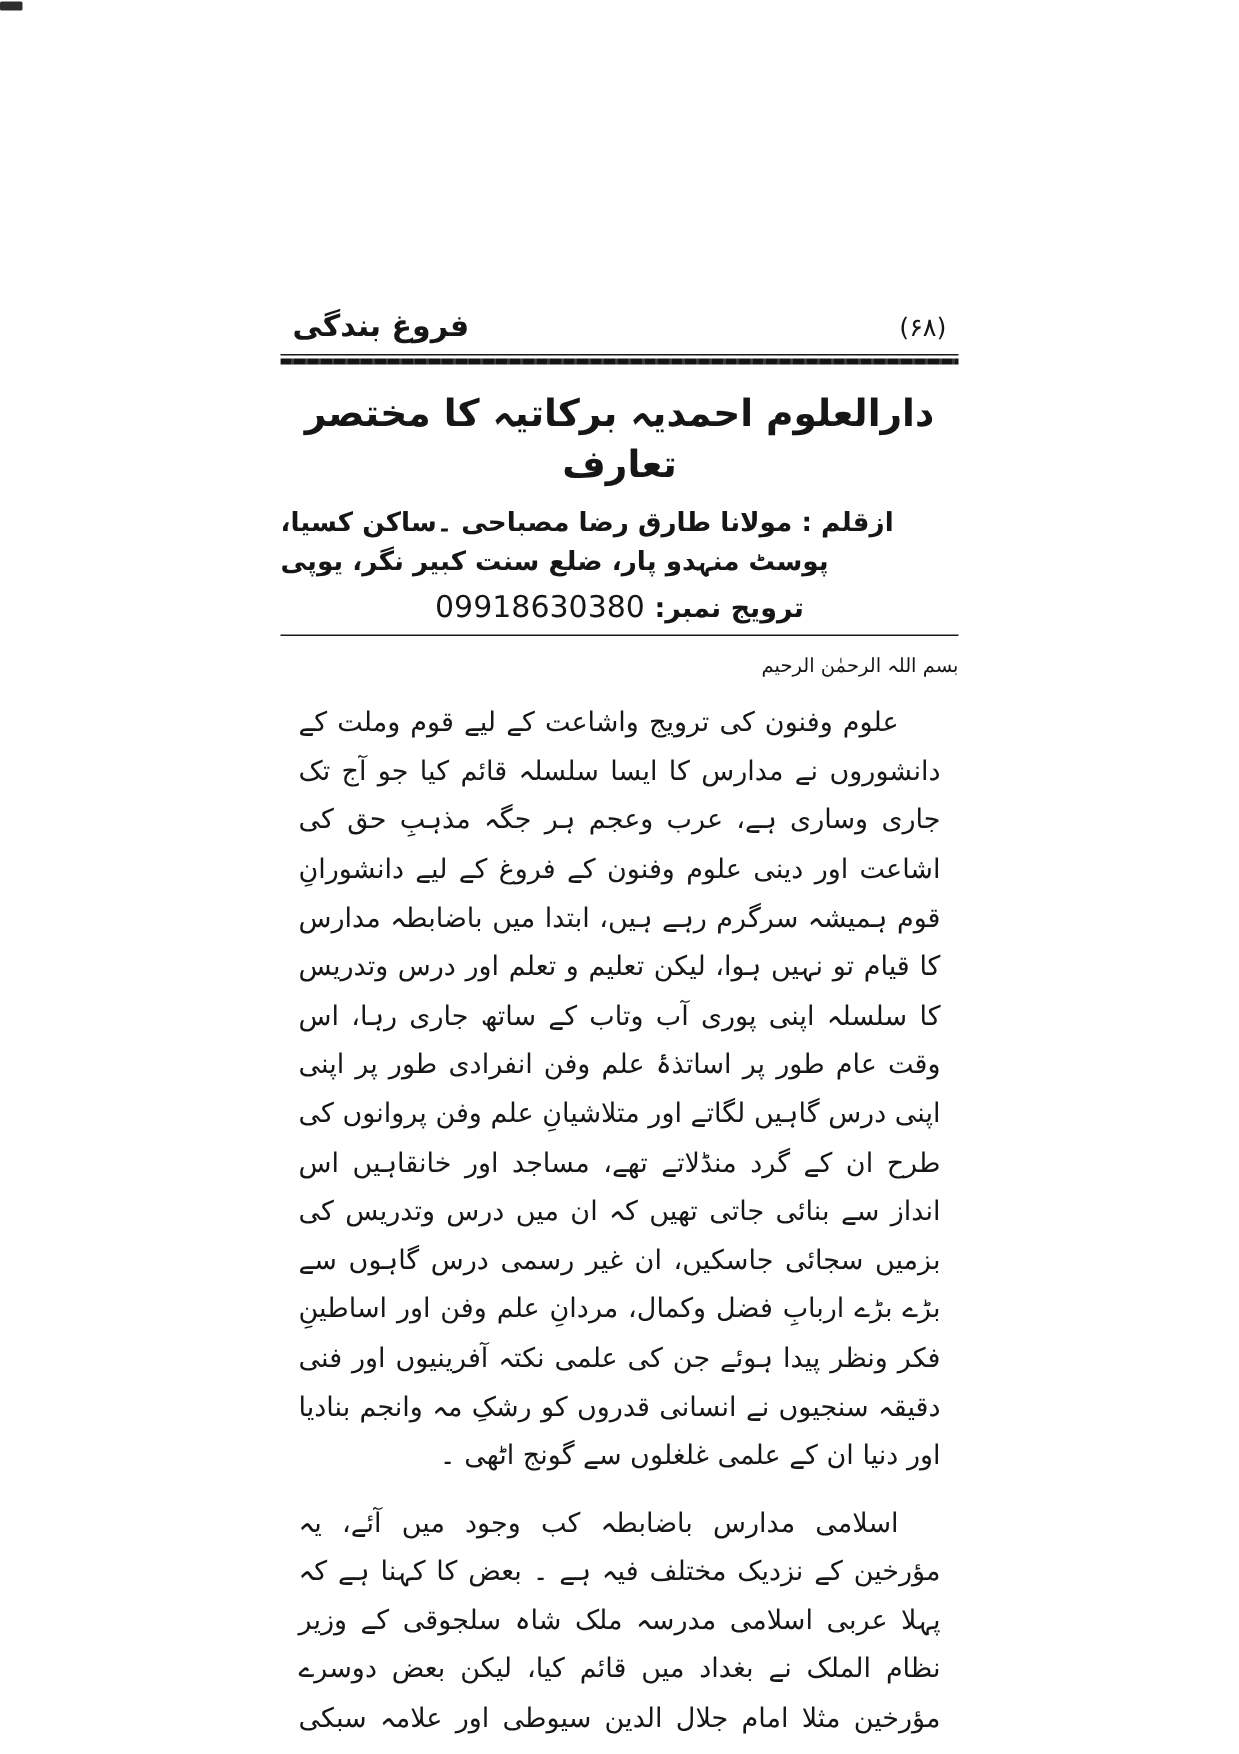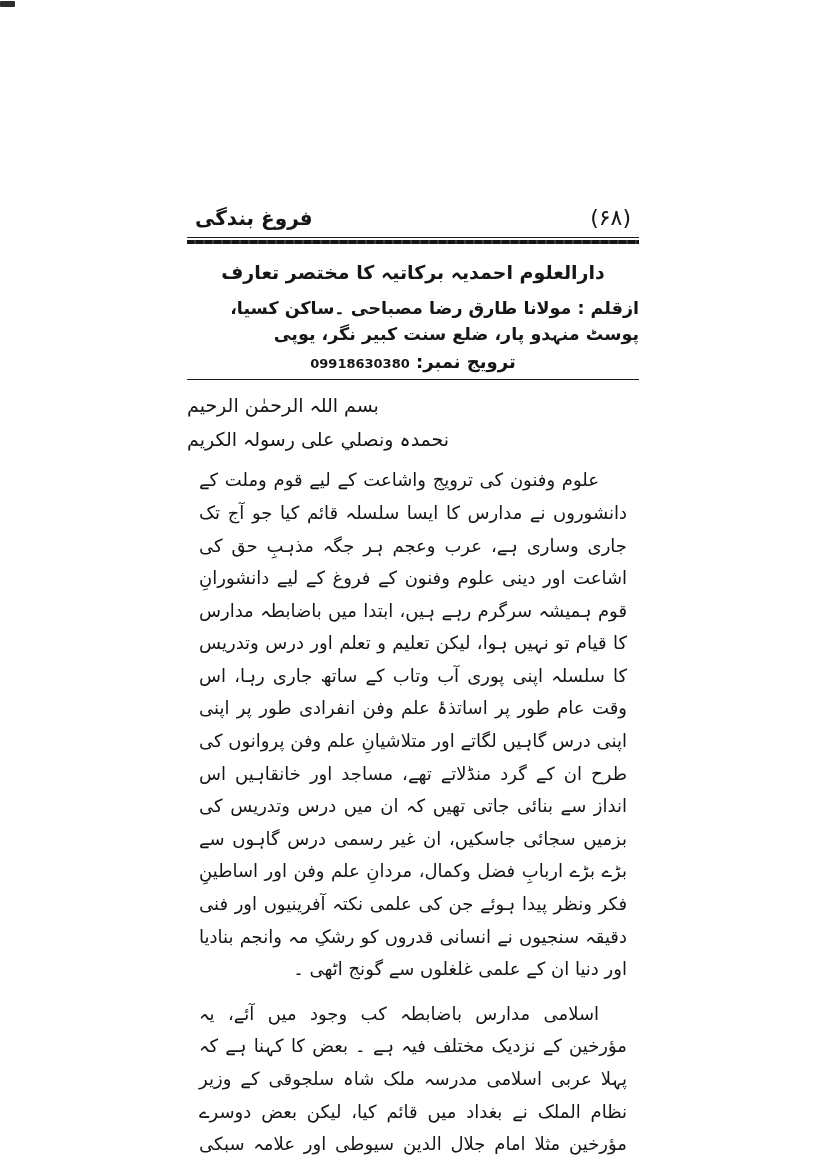--- a/index.html
+++ b/index.html
@@ -33,68 +33,68 @@
   
   .running-header {
     display: flex;
     justify-content: space-between;
     align-items: flex-end;
     font-size: 20px;
     font-weight: bold;
     padding: 0 8px 4px 8px;
   }
   .running-header .pageno {
-    font-size: 22px;
+    font-size: 17px;
     font-weight: normal;
     letter-spacing: 2px;
   }
   
   .rule-double { margin-top: 3px; }
   .rule-double .thin  { height: 0; border-top: 1.5px solid #1a1a1a; }
   .rule-double .thick {
     height: 4px;
     margin-top: 2px;
     background: repeating-linear-gradient(90deg, #141414 0 7px, #3a3a3a 7px 9px);
   }
   .rule-thin {
     height: 0;
     border-top: 1.5px solid #1a1a1a;
     margin-top: 7px;
   }
   
   .article-title {
     margin-top: 16px;
     text-align: center;
-    font-size: 19px;
+    font-size: 25px;
     font-weight: bold;
     line-height: 1.35;
   }
   .byline {
     margin-top: 9px;
-    text-align: right;
+    text-align: left;
     font-size: 17.5px;
     font-weight: bold;
     line-height: 1.5;
   }
   .mobile-line {
     margin-top: 4px;
     text-align: center;
     font-size: 18px;
     font-weight: bold;
   }
   .mobile-line .number {
-    font-weight: bold;
-    font-size: 13px;
+    font-weight: normal;
+    font-size: 20px;
     letter-spacing: 0.5px;
     text-align: center;
   }
   
   .bismillah, .tahmid {
-    text-align: left;
-    font-size: 19px;
+    text-align: right;
+    font-size: 13px;
     line-height: 1.4;
   }
   .bismillah { margin-top: 12px; }
   .tahmid    { margin-top: 7px; }
   
   .article-body {
     margin-top: 7px;
     font-size: 18px;
     line-height: 32.6px;
     text-align: justify;
@@ -127,20 +127,19 @@
   <div class="byline">ازقلم : مولانا طارق رضا مصباحی ۔ساکن کسیا، پوسٹ منہدو پار، ضلع سنت کبیر نگر، یوپی</div>
 
   <div class="mobile-line">
     <span class="label">ترویج نمبر:</span>
     <span class="number">09918630380</span>
   </div>
 
   <div class="rule-thin"></div>
 
   <div class="bismillah">بسم اللہ الرحمٰن الرحیم</div>
-  <div class="tahmid">نحمدہ ونصلي علی رسولہ الکریم</div>
 
   <div class="article-body">
     <p>علوم وفنون کی ترویج واشاعت کے لیے قوم وملت کے دانشوروں نے مدارس کا ایسا سلسلہ قائم کیا جو آج تک جاری وساری ہے، عرب وعجم ہر جگہ مذہبِ حق کی اشاعت اور دینی علوم وفنون کے فروغ کے لیے دانشورانِ قوم ہمیشہ سرگرم رہے ہیں، ابتدا میں باضابطہ مدارس کا قیام تو نہیں ہوا، لیکن تعلیم و تعلم اور درس وتدریس کا سلسلہ اپنی پوری آب وتاب کے ساتھ جاری رہا، اس وقت عام طور پر اساتذۂ علم وفن انفرادی طور پر اپنی اپنی درس گاہیں لگاتے اور متلاشیانِ علم وفن پروانوں کی طرح ان کے گرد منڈلاتے تھے، مساجد اور خانقاہیں اس انداز سے بنائی جاتی تھیں کہ ان میں درس وتدریس کی بزمیں سجائی جاسکیں، ان غیر رسمی درس گاہوں سے بڑے بڑے اربابِ فضل وکمال، مردانِ علم وفن اور اساطینِ فکر ونظر پیدا ہوئے جن کی علمی نکتہ آفرینیوں اور فنی دقیقہ سنجیوں نے انسانی قدروں کو رشکِ مہ وانجم بنادیا اور دنیا ان کے علمی غلغلوں سے گونج اٹھی ۔</p>
     <p>اسلامی مدارس باضابطہ کب وجود میں آئے، یہ مؤرخین کے نزدیک مختلف فیہ ہے ۔ بعض کا کہنا ہے کہ پہلا عربی اسلامی مدرسہ ملک شاہ سلجوقی کے وزیر نظام الملک نے بغداد میں قائم کیا، لیکن بعض دوسرے مؤرخین مثلا امام جلال الدین سیوطی اور علامہ سبکی وغیرہ فرماتے ہیں کہ نظام الملک کے مدرسہ قائم کرنے سے پہلے نیشا پور کے اندر ایک ادارہ ’’المدرسۃ البیہقیہ‘‘ کے نام سے موجود تھا جس کی تعمیر محمود سبکتگین کے بھائی نصر بن سبکتگین کی کوششوں سے ہوئی تھی ۔</p>
   </div>
 
 </div>
 
 </body></html>

